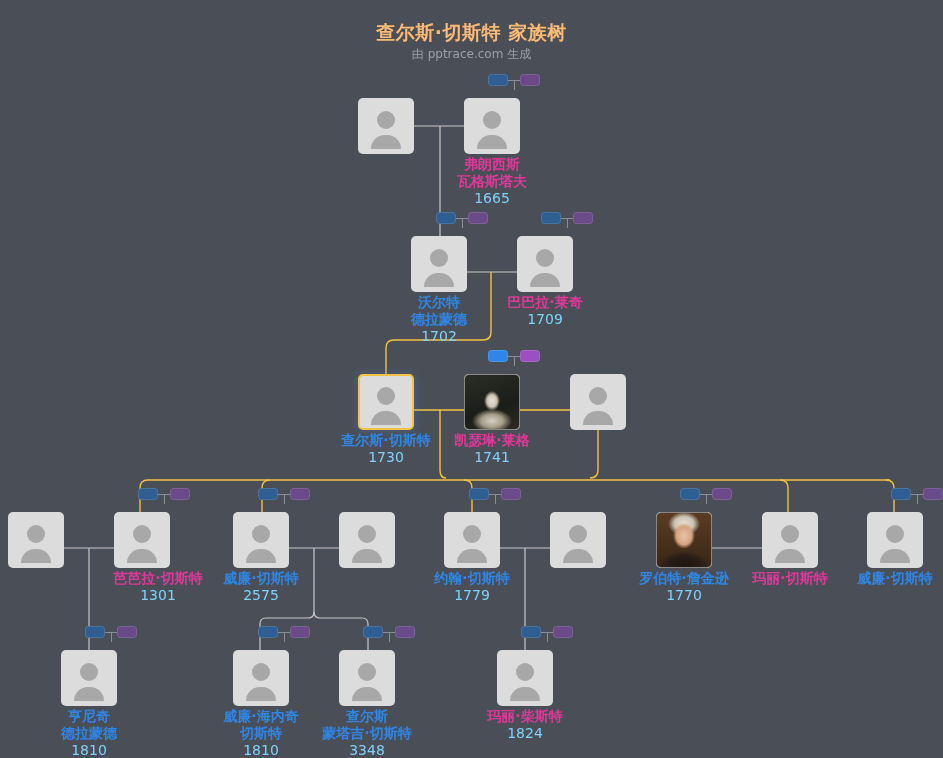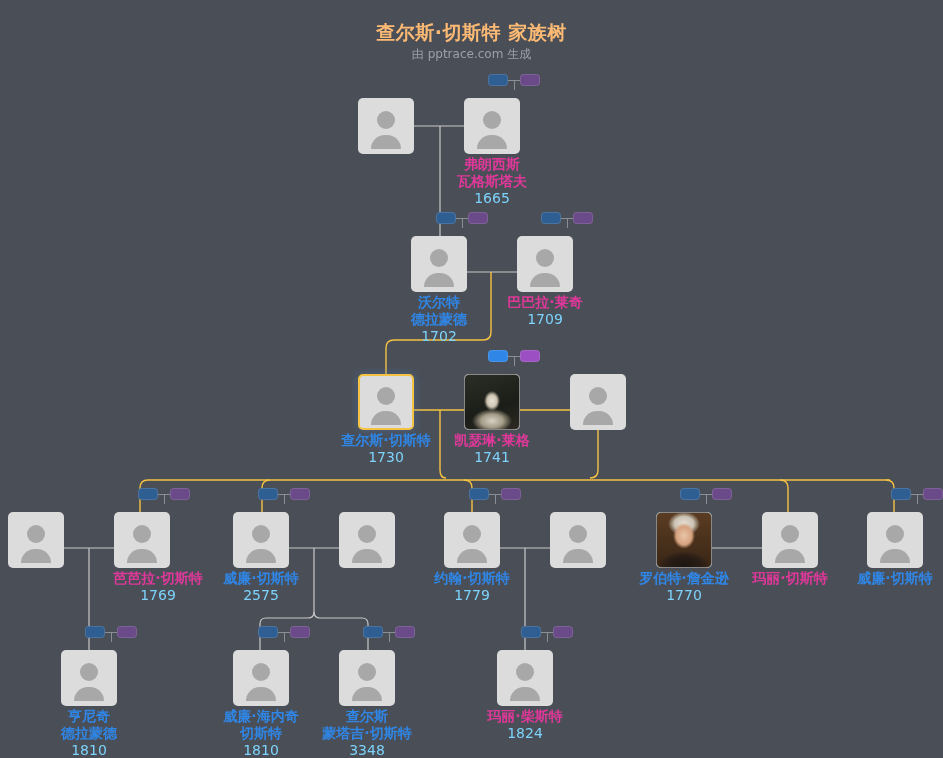--- a/index.html
+++ b/index.html
@@ -250,21 +250,21 @@
     <span class="head"></span>
     <span class="shoulders"></span>
   </div>
 
 <div class="node" style="left:114px;top:512px">
     <span class="head"></span>
     <span class="shoulders"></span>
   </div>
 <div class="label female" style="left:88px;top:570px">
   <span class="nm">芭芭拉·切斯特</span>
-  <span class="yr">1769</span>
+  <span class="yr">1301</span>
 </div>
 
 <div class="node" style="left:233px;top:512px">
     <span class="head"></span>
     <span class="shoulders"></span>
   </div>
 <div class="label male" style="left:191px;top:570px">
   <span class="nm">威廉·切斯特</span>
   <span class="yr">2575</span>
 </div>

